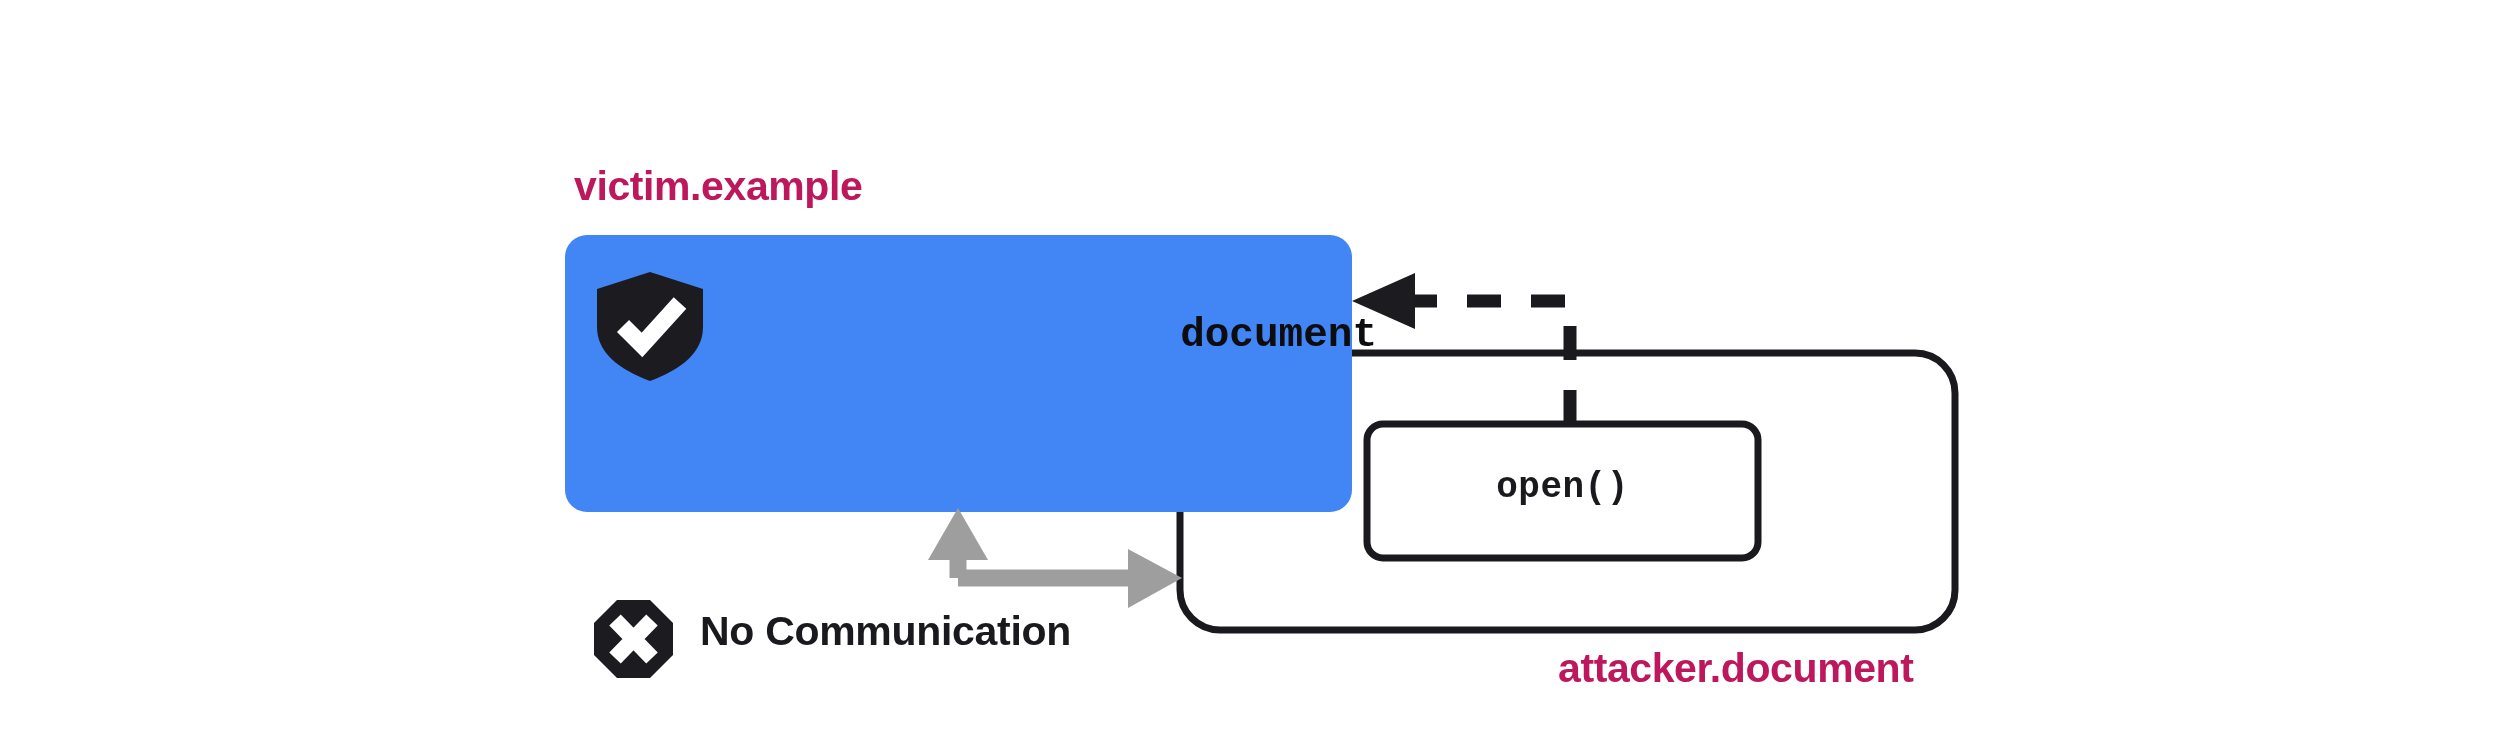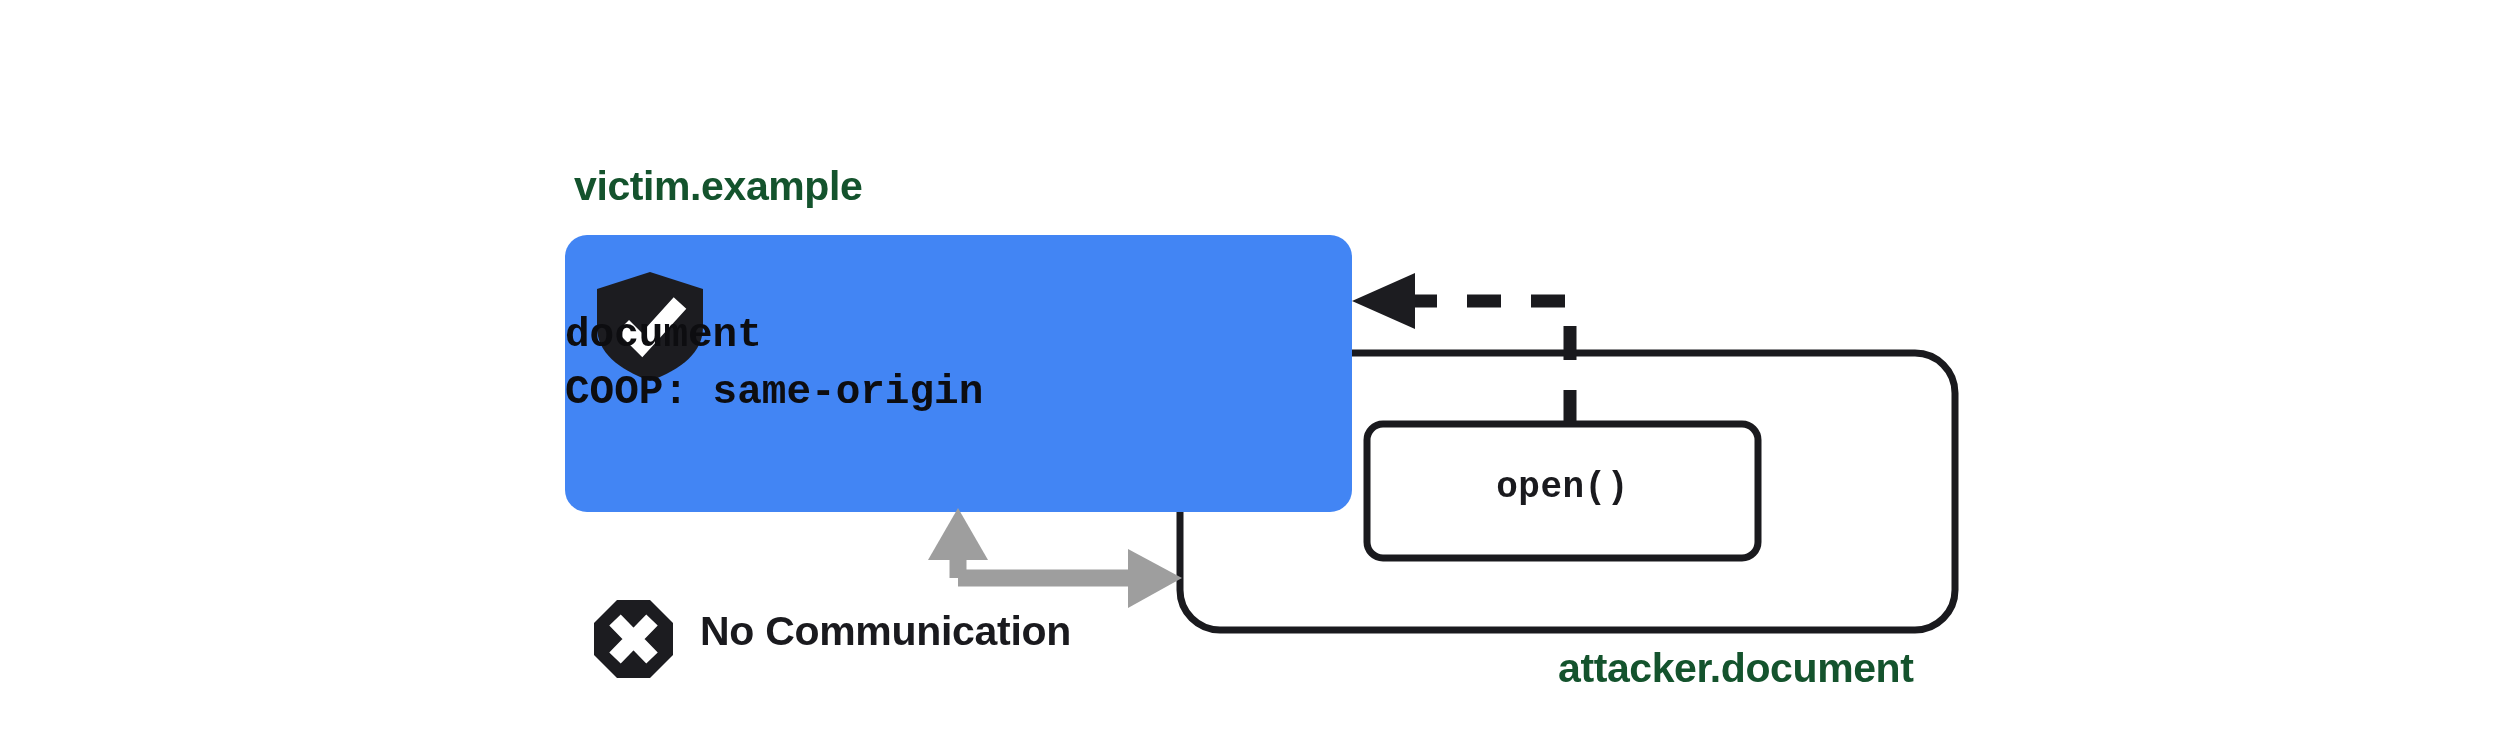--- a/index.html
+++ b/index.html
@@ -23,21 +23,21 @@
     position: absolute;
     left: 0;
     top: 0;
     width: 2500px;
     height: 735px;
     display: block;
   }
   .lbl {
     position: absolute;
     white-space: pre;
-    color: #14532d;
+    color: #be185d;
   }
   .origin-label {
     font-family: "Liberation Sans", sans-serif;
     font-weight: 700;
     font-size: 41px;
     letter-spacing: -0.4px;
   }
   #victim-label { left: 574px; top: 163px; }
   #attacker-label { left: 1558px; top: 645px; }
 
@@ -46,22 +46,23 @@
     font-weight: 700;
     font-size: 41px;
     color: #0d0d10;
     letter-spacing: 0px;
   }
   #doc-block {
     position: absolute;
     left: 565px;
     top: 315px;
     width: 787px;
-    text-align: left;
+    text-align: right;
     line-height: 1.0;
+    padding-left: 25px;
   }
   #doc-block .line1 { display: block; margin-bottom: 16px; }
   #doc-block .line2 { display: block; }
 
   #open-label {
     position: absolute;
     left: 1367px;
     top: 467px;
     width: 391px;
     text-align: center;
@@ -117,21 +118,20 @@
       <polygon points="617,600 650,600 673,623 673,655 650,678 617,678 594,655 594,623" fill="#1c1c20"></polygon>
       <path d="M 615 620 L 652 658 M 652 620 L 615 658" stroke="#ffffff" stroke-width="16" stroke-linecap="butt"></path>
     </g>
 
   </svg>
 
   <div class="lbl origin-label" id="victim-label">victim.example</div>
 
   <div id="doc-block">
     <span class="mono-text line1">document</span>
-    <span class="mono-text line2">COOP: same-origin</span>
   </div>
 
   <div id="nocomm-label">No Communication</div>
 
   <div id="open-label">open()</div>
 
   <div class="lbl origin-label" id="attacker-label">attacker.document</div>
 
 </div>
 

